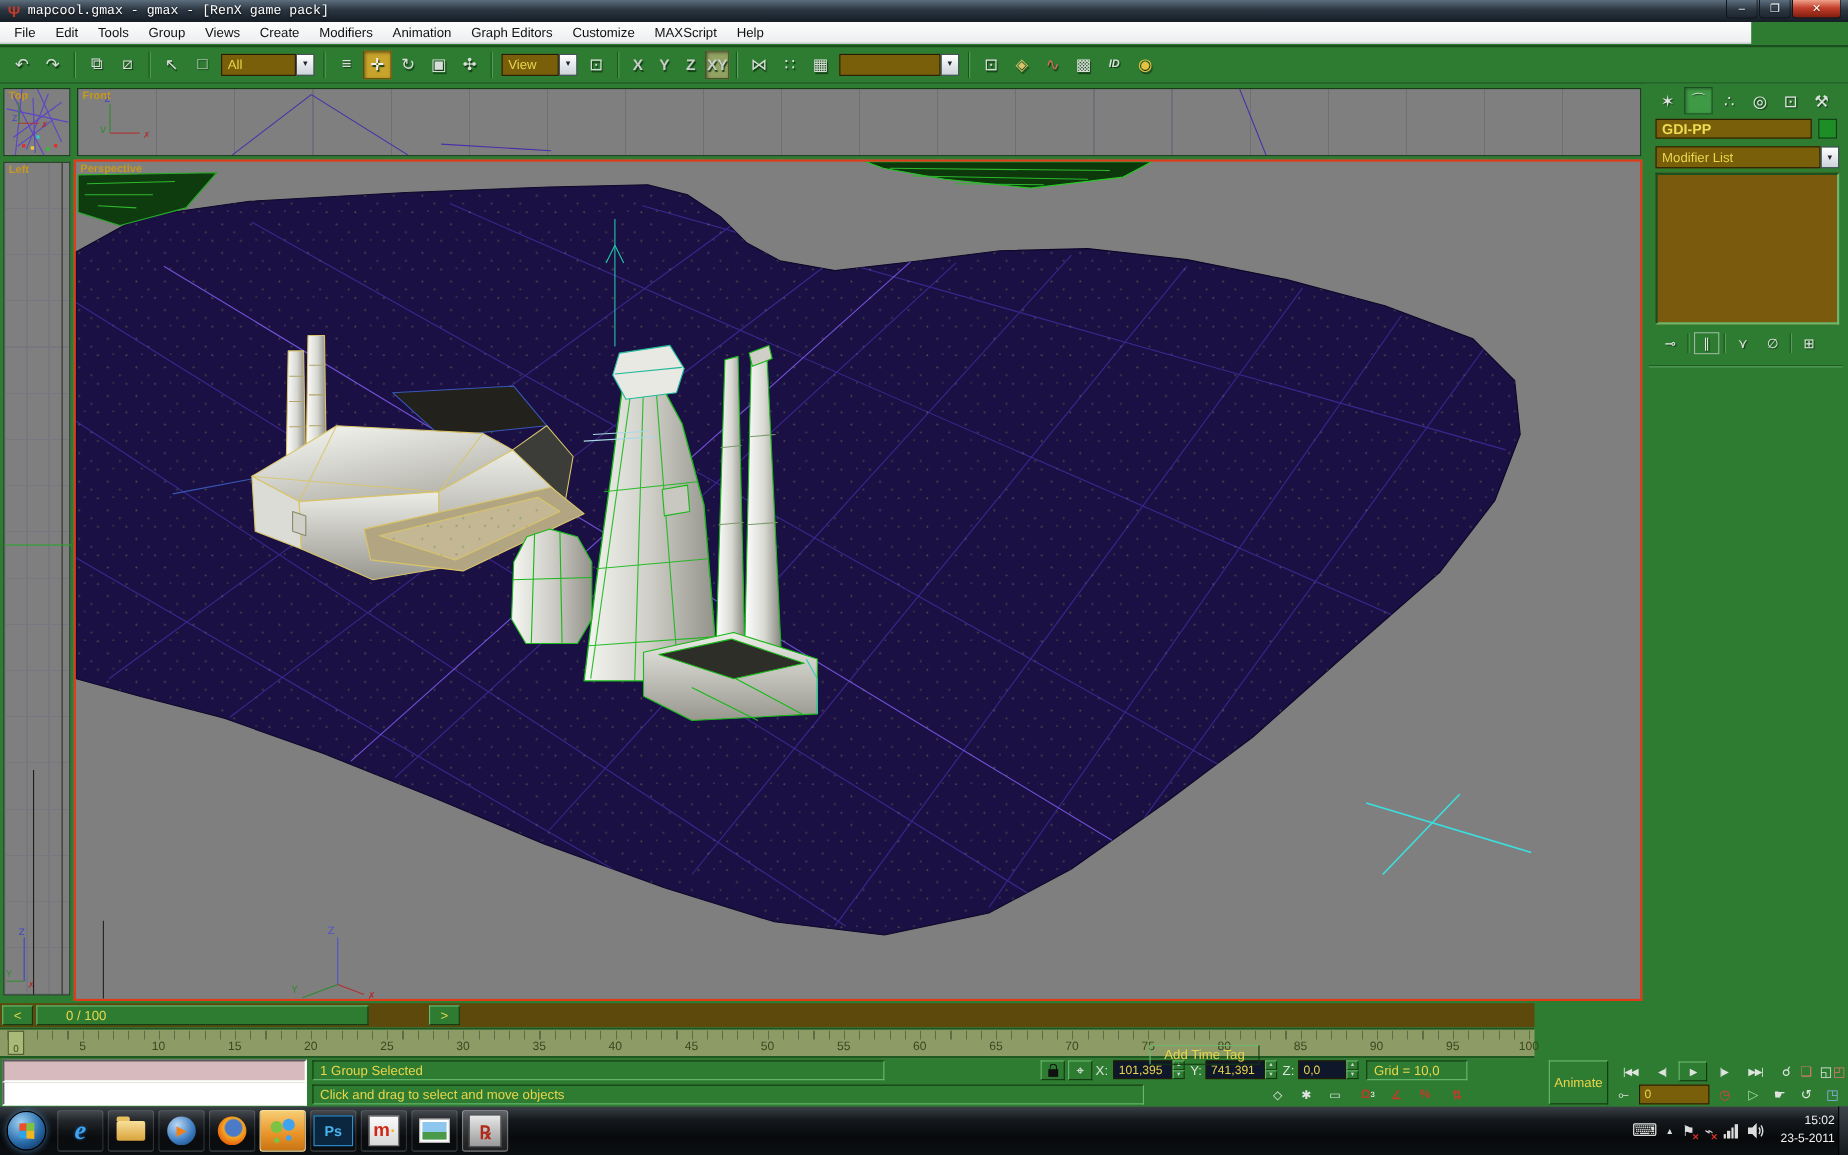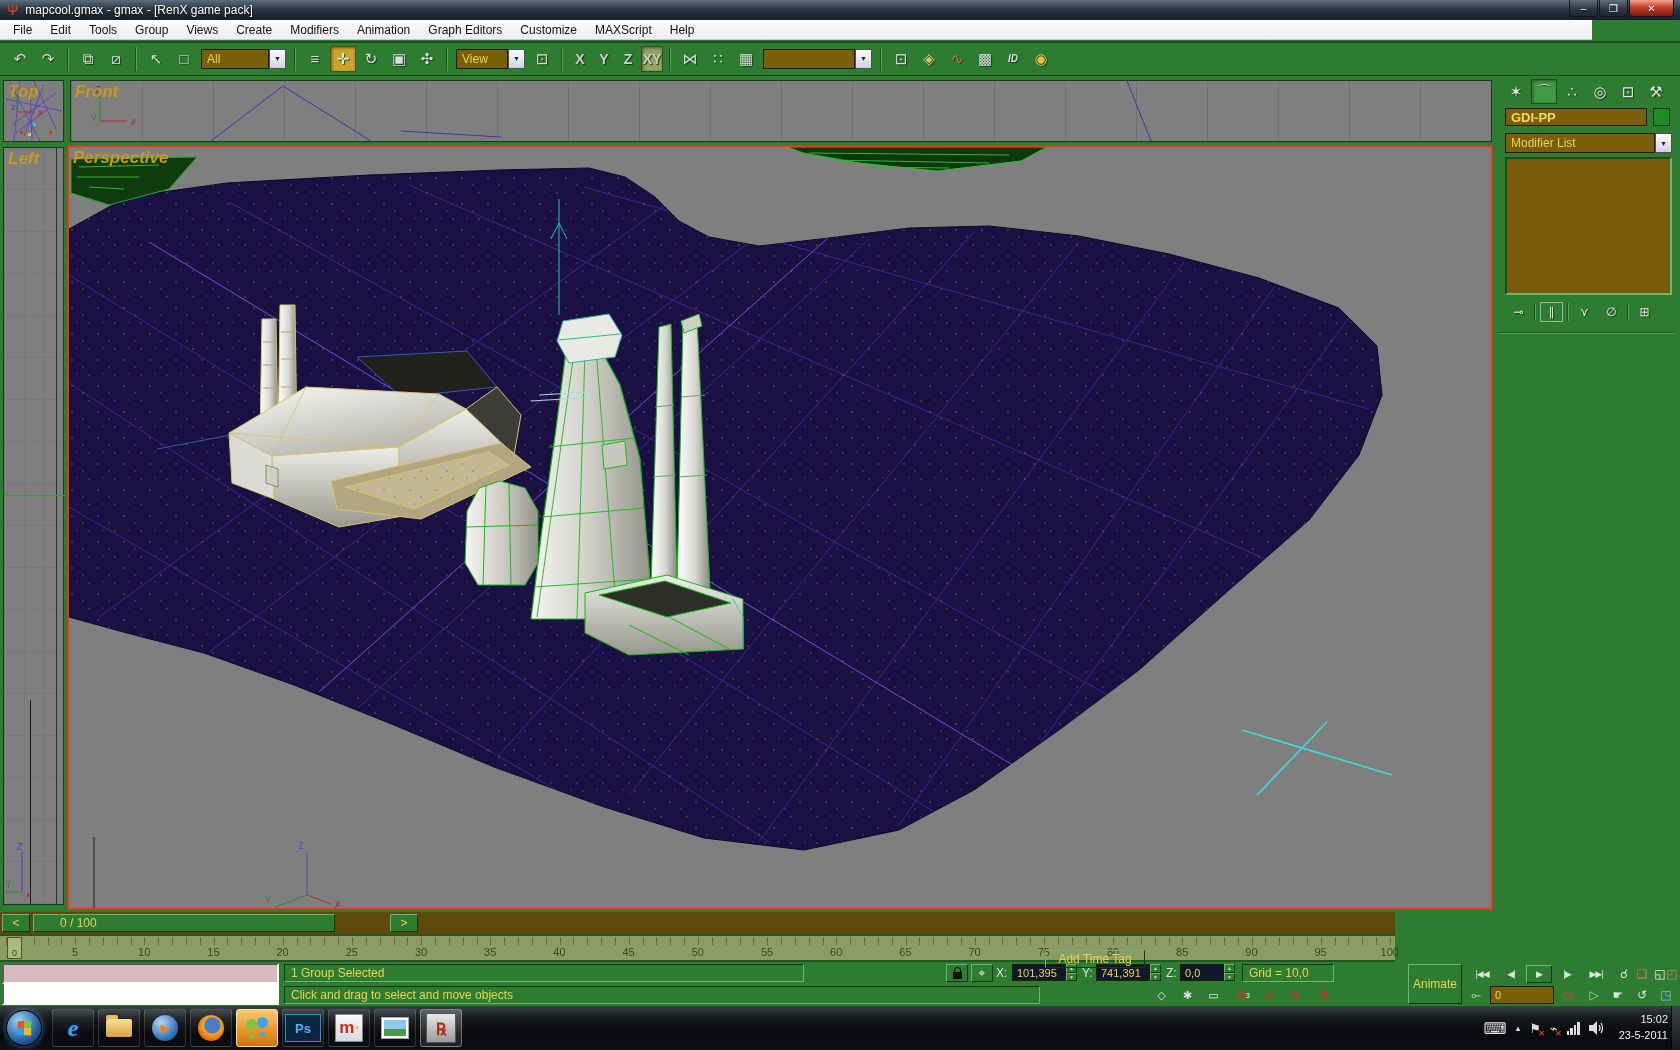--- a/index.html
+++ b/index.html
@@ -5,21 +5,21 @@
   html,body{margin:0;padding:0;background:#222;}
   *{box-sizing:border-box;}
   .app{position:relative;width:1680px;height:1050px;overflow:hidden;
        background:#2e7c32;font-family:"Liberation Sans",sans-serif;
        -webkit-user-select:none;user-select:none;}
   
   .titlebar{position:absolute;left:0;top:0;width:1680px;height:20px;
     background:linear-gradient(#5d6e7d,#2b3642 45%,#161e26);
     color:#fff;display:flex;align-items:center;font-size:12px;}
   .gmax-icon{color:#c23a28;font-weight:bold;font-size:14px;margin:0 7px;line-height:1;}
-  .win-title{text-shadow:0 1px 2px #000;}
+  .win-title{text-shadow:0 1px 2px #000;font-family:Liberation Mono, monospace;}
   .win-btns{position:absolute;right:6px;top:0;display:flex;gap:1px;}
   .win-btn{width:29px;height:17px;display:flex;align-items:center;justify-content:center;
     font-size:10px;color:#fff;border:1px solid #10161d;border-top:none;border-radius:0 0 4px 4px;
     background:linear-gradient(#dbe4ec,#95a7b5 45%,#72California 0,#72899a);text-shadow:0 1px 1px #0008;}
   .win-btn.close{width:45px;background:linear-gradient(#efa28c,#c33f2a 45%,#7e1c0e);}
   
   .menubar{position:absolute;left:0;top:20px;width:1592px;height:20px;
     background:linear-gradient(#fdfdfd,#eceef0);border-bottom:1px solid #c8ccd2;
     display:flex;align-items:center;font-size:12px;color:#101010;padding-left:4px;}
   .menu-item{padding:2px 9px;cursor:default;}
@@ -33,21 +33,21 @@
   .tbtn.pressed{background:#93a363;box-shadow:inset 1px 1px 3px #0007;border:1px solid #3c4a22;}
   .axisbtn{min-width:22px;font-size:14px;font-weight:bold;color:#c9cec9;}
   .tsep{width:0;height:24px;border-left:1px solid #1c5521;border-right:1px solid #57a55d;margin:0 5px;}
   .dd{display:flex;align-items:center;height:20px;margin:0 3px;}
   .dd-text{height:20px;background:#7a5f0a;border:1px solid #241c02;color:#e9d54c;
     font-size:12px;display:flex;align-items:center;padding:0 5px;}
   .dd-btn{width:17px;height:20px;background:linear-gradient(#fff,#cdd3da);border:1px solid #49505a;
     color:#1c2430;font-size:7px;display:flex;align-items:center;justify-content:center;}
   
   .vp{position:absolute;background:#7f7f7f;border:1px solid #143d17;}
-  .vp-label{position:absolute;left:4px;top:1px;color:#c8981f;font-weight:bold;font-size:17px;z-index:6;font-style:italic;}
+  .vp-label{position:absolute;left:4px;top:1px;color:#c8981f;font-weight:bold;font-size:10px;z-index:6;}
   .vp-top{left:3px;top:80px;width:61px;height:62px;}
   .vp-front{left:70px;top:80px;width:1422px;height:62px;
     background-image:repeating-linear-gradient(90deg,#6f6f77 0 1px,transparent 1px 71px);}
   .vp-left{left:3px;top:147px;width:61px;height:758px;
     background-image:repeating-linear-gradient(90deg,#77777f 0 1px,transparent 1px 20px),
                      repeating-linear-gradient(0deg,#77777f 0 1px,transparent 1px 42px);}
   .vp-persp{left:67px;top:145px;width:1426px;height:765px;border:2px solid #e23a17;background:#7f7f7f;}
   .leftline-a{position:absolute;left:52px;top:0;width:1px;height:756px;background:#30302e;}
   .leftline-b{position:absolute;left:26px;top:552px;width:1px;height:204px;background:#1c1c1a;}
   .leftline-g{position:absolute;left:0;top:347px;width:61px;height:1px;background:#2ca32c;}

